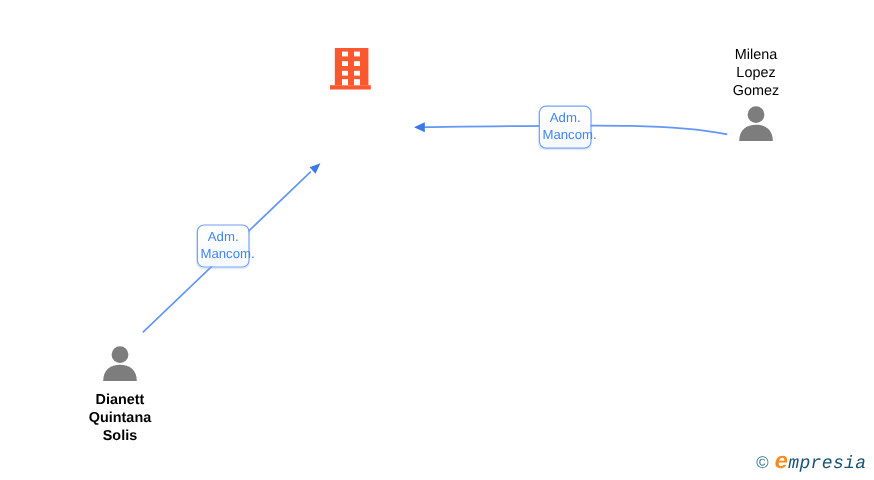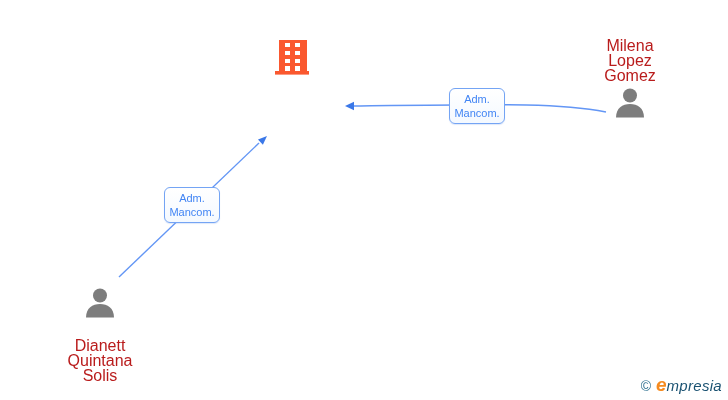--- a/index.html
+++ b/index.html
@@ -11,41 +11,41 @@
   .node { position:absolute; display:flex; flex-direction:column; align-items:center; z-index:2; }
   .company-node { left:221px; top:30px; width:140px; cursor:pointer; }
   .company-title {
     font-weight:bold; font-size:11.5px; line-height:15px; color:#7f7f7f;
     text-align:center; white-space:pre-line;
   }
   .company-icon { margin-top:7px; }
   .person-node-milena { left:580px; top:38px; width:100px; cursor:pointer; }
   .person-node-dianett { left:40px; top:286px; width:120px; cursor:pointer; }
   .person-name {
-    font-size:16px; line-height:15px; color:#b91c1c;
+    font-size:12px; line-height:15px; color:#000000;
     text-align:center; white-space:pre-line;
   }
   .person-node-milena .person-icon { margin-top:3px; }
-  .person-node-dianett .person-name { margin-top:18px; }
+  .person-node-dianett .person-name { margin-top:6px;font-weight:bold; }
   .edge-label {
-    position:absolute; z-index:3; box-sizing:border-box; width:56px;
+    position:absolute; z-index:3; box-sizing:border-box; width:44px;
     border:1px solid #74a4f4; border-radius:6px;
     background:linear-gradient(#ffffff, #f4f9ff);
     color:#4285f4; font-size:11px; line-height:14px; text-align:center;
     padding:3px 2px; white-space:pre-line;
     box-shadow:0 1px 1px rgba(120,160,230,0.25);
   }
   .edge-label-1 { left:449px; top:88px; }
   .edge-label-2 { left:164px; top:187px; }
   .brand-footer {
     position:absolute; right:6px; bottom:4px; z-index:2;
     display:flex; align-items:baseline; gap:5px; cursor:pointer;
   }
   .brand-copy { color:#2e7191; font-size:14px; }
-  .brand-word { font-family:Liberation Sans, sans-serif; font-style:italic; }
+  .brand-word { font-family:Liberation Mono, monospace; font-style:italic; }
   .brand-e { color:#f68b1f; font-size:19px; font-weight:bold; }
   .brand-rest { color:#1a5272; font-size:15px; letter-spacing:0.3px; }
 </style>
 </head>
 <body>
 
 <div class="canvas">
 
   <svg class="edges" width="728" height="400" viewBox="0 0 728 400">
     <path d="M606,112 C560,103 512,104 353,106" fill="none" stroke="#6396f5" stroke-width="1.5"></path>

